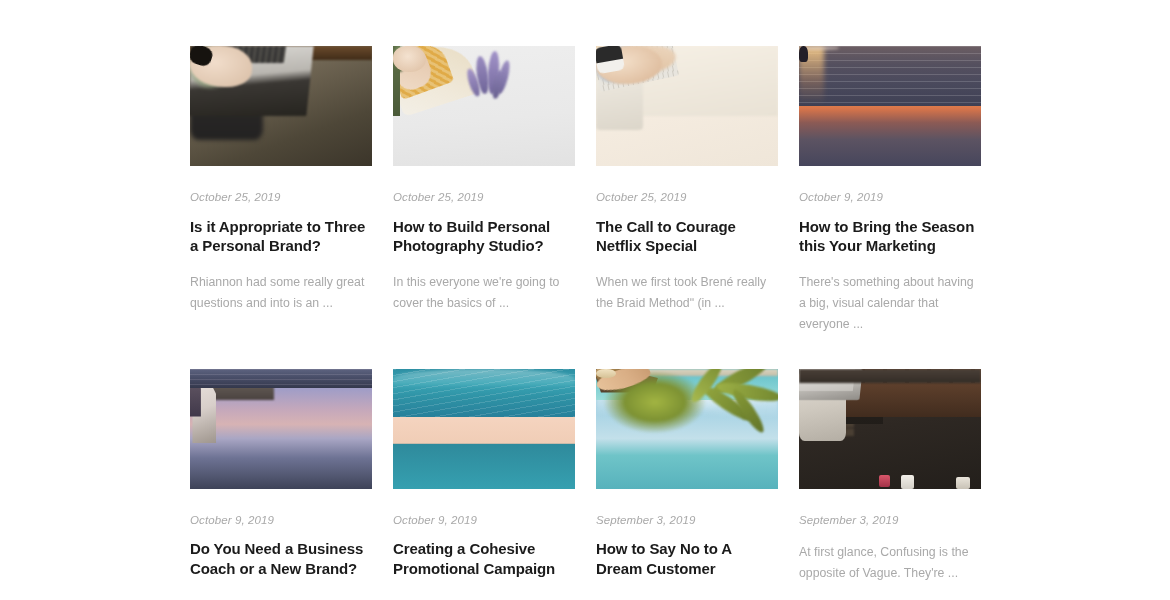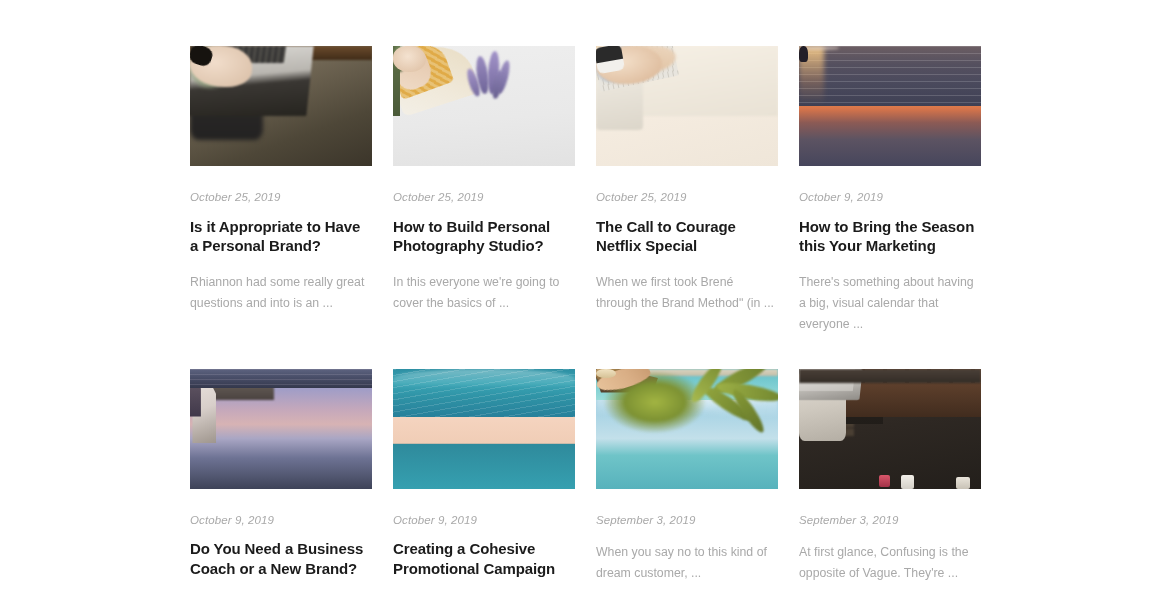--- a/index.html
+++ b/index.html
@@ -331,21 +331,21 @@
         <span class="layer im1-person"></span>
           <span class="layer im1-desk"></span>
         <span class="layer im1-laptop"></span>
           <span class="layer im1-keys"></span>
         <span class="layer im1-plant"></span>
           <span class="layer im1-hand2"></span>
         <span class="layer im1-hand"></span>
           <span class="layer im1-band"></span>
       </a>
       <div class="meta-date">October 25, 2019</div>
-      <h2 class="title">Is it Appropriate to Have a Personal Brand?</h2>
+      <h2 class="title">Is it Appropriate to Three a Personal Brand?</h2>
       <p class="excerpt">Rhiannon had some really great questions and into is an ...</p>
     </article>
 
     <article class="card">
       <a class="thumb">
         <span class="layer im2-bg"></span>
           <span class="layer im2-sleeve"></span>
         <span class="layer im2-knit"></span>
           <span class="layer im2-arm"></span>
         <span class="layer im2-stemgrp"></span>
@@ -374,21 +374,21 @@
           <span class="layer im3-candle"></span>
         <span class="layer im3-mouse"></span>
           <span class="layer im3-kb"></span>
         <span class="layer im3-sleeve"></span>
           <span class="layer im3-arm"></span>
         <span class="layer im3-hand"></span>
           <span class="layer im3-watch"></span>
       </a>
       <div class="meta-date">October 25, 2019</div>
       <h2 class="title">The Call to Courage Netflix Special</h2>
-      <p class="excerpt">When we first took Brené through the Brand Methodʺ (in ...</p>
+      <p class="excerpt">When we first took Brené really the Braid Methodʺ (in ...</p>
     </article>
 
     <article class="card">
       <a class="thumb">
         <span class="layer im4-bg"></span>
           <span class="layer im4-cloud"></span>
         <span class="layer im4-glow"></span>
           <span class="layer im4-sun"></span>
         <span class="layer im4-horizon"></span>
           <span class="layer im4-sea"></span>
@@ -454,20 +454,21 @@
           <span class="layer im7-fronds"></span>
         <span class="im7-fr1"></span>
           <span class="im7-fr2"></span>
           <span class="im7-fr3"></span>
         <span class="im7-fr4"></span>
           <span class="im7-fr5"></span>
         <span class="layer im7-person"></span>
           <span class="layer im7-hat"></span>
       </a>
       <div class="meta-date">September 3, 2019</div>
+      <h2 class="title">How to Say No to A Dream Customer</h2>
       <p class="excerpt">When you say no to this kind of dream customer, ...</p>
     </article>
 
     <article class="card">
       <a class="thumb">
         <span class="layer im8-bg"></span>
           <span class="layer im8-wallpanel"></span>
         <span class="layer im8-wallpanel2"></span>
           <span class="layer im8-darkwall"></span>
         <span class="layer im8-lamp"></span>

